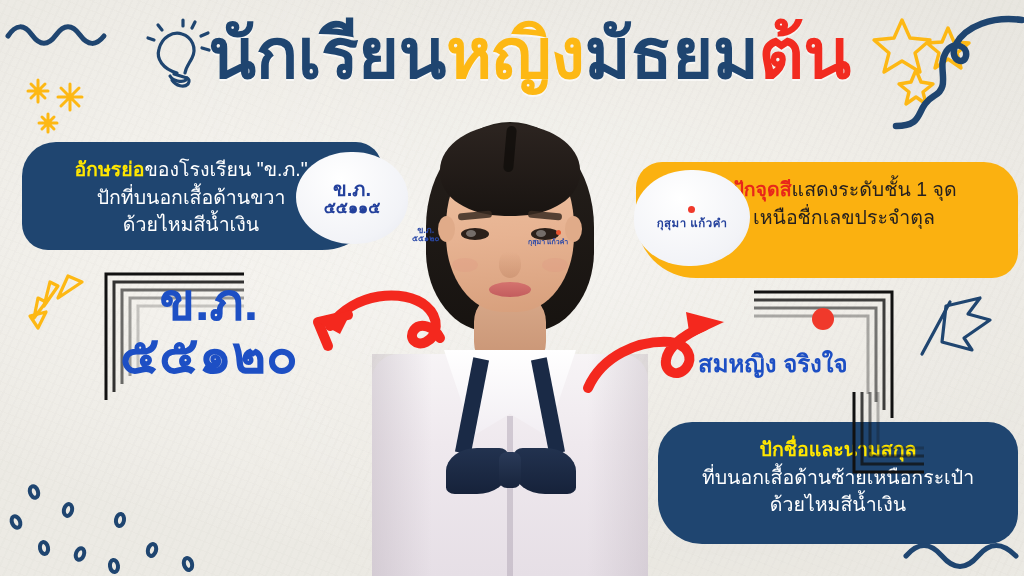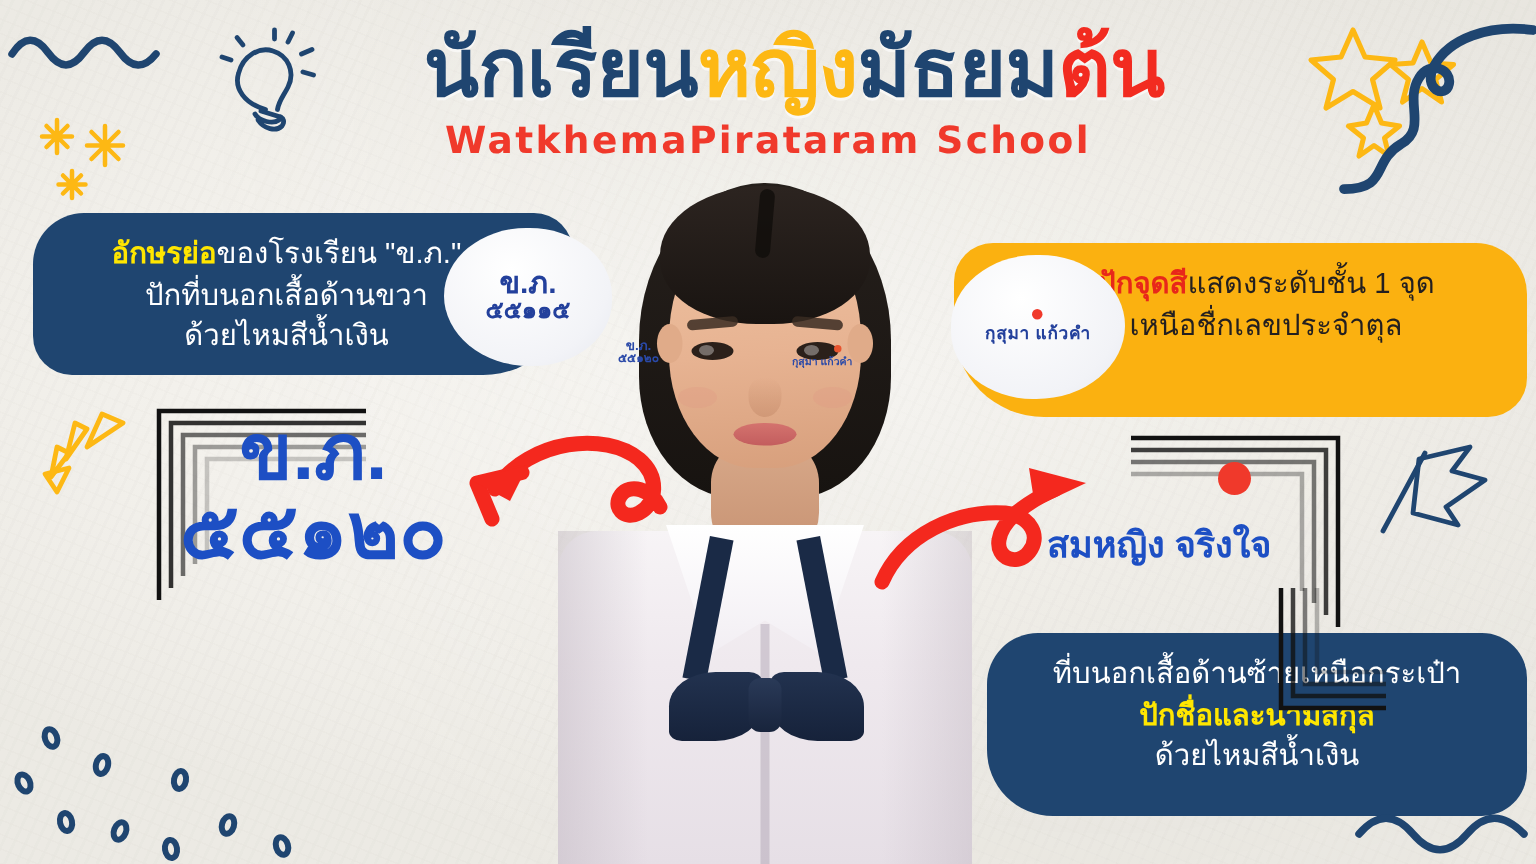--- a/index.html
+++ b/index.html
@@ -18,21 +18,21 @@
     position:absolute;inset:0;pointer-events:none;opacity:.55;
     background-image:
       repeating-linear-gradient(115deg, rgba(160,155,145,.05) 0 2px, rgba(255,255,255,0) 2px 7px),
       repeating-linear-gradient(22deg, rgba(150,145,135,.045) 0 1px, rgba(255,255,255,0) 1px 9px),
       radial-gradient(circle at 72% 22%, rgba(170,165,155,.10) 0 38%, rgba(255,255,255,0) 70%);
   }
 
   
   .title-wrap{position:absolute;left:0;top:18px;width:1024px;text-align:center;}
   .title{
-    font-size:54px;font-weight:bold;letter-spacing:-.5px;line-height:1.05;
+    font-size:70px;font-weight:bold;letter-spacing:-.5px;line-height:1.05;
     color:#1f4570;white-space:nowrap;
     text-shadow:0 2px 0 rgba(255,255,255,.6);
     margin-left:35px;
   }
   .title .y{color:#fdb814;}
   .title .r{color:#f22b20;}
   .subtitle{
     margin-top:4px;font-size:25px;font-weight:bold;color:#f0392b;
     letter-spacing:1.6px;font-family:"DejaVu Sans",sans-serif;
   }
@@ -249,21 +249,20 @@
 
   <div class="decor" style="left:856px;top:4px;">
     <svg width="180" height="130" viewBox="0 0 180 130">
       <path d="M40 122 C70 122,58 104,78 92 C96 82,80 64,90 48 C97 36,112 42,110 52
                C108 62,92 56,100 40 C110 22,136 12,166 16" fill="none" stroke="#1f4570" stroke-width="6.5" stroke-linecap="round"></path>
     </svg>
   </div>
 
   <div class="title-wrap">
     <div class="title"><span>นักเรียน</span><span class="y">หญิง</span><span>มัธยม</span><span class="r">ต้น</span></div>
-    <div class="subtitle">WatkhemaPirataram School</div>
   </div>
 
   <div id="photo">
     <div class="ph-bg">
       <div class="hair-back"></div>
       <div class="neck"></div>
       <div class="head"></div>
       <div class="hair-top"></div>
       <div class="hair-part"></div>
       <div class="ear l"></div>
@@ -314,22 +313,22 @@
     <div class="line"><span class="hl">ปักจุดสี</span><span>แสดงระดับชั้น 1 จุด</span></div>
     <div class="line">เหนือชื่กเลขประจำตุล</div>
   </div>
   <div class="oval-badge" id="badge-tr">
     <div class="badge-dot"></div>
     <div class="b1">กุสุมา  แก้วคำ</div>
   </div>
 
 
   <div class="box box-navy" id="box-br">
+    <div class="line hl">ปักชื่อและนามสกุล</div>
     <div class="line">ที่บนอกเสื้อด้านซ้ายเหนือกระเป๋า</div>
-    <div class="line hl">ปักชื่อและนามสกุล</div>
     <div class="line">ด้วยไหมสีน้ำเงิน</div>
   </div>
 
   <div class="decor" style="left:96px;top:268px;">
     <svg width="150" height="140" viewBox="0 0 150 140">
       <g fill="none" stroke="#111" stroke-width="3">
         <path d="M148 6 L10 6 L10 132" opacity="1"></path>
         <path d="M148 14 L18 14 L18 124" opacity=".85"></path>
         <path d="M148 22 L26 22 L26 116" opacity=".6"></path>
         <path d="M148 30 L34 30 L34 108" opacity=".38"></path>

